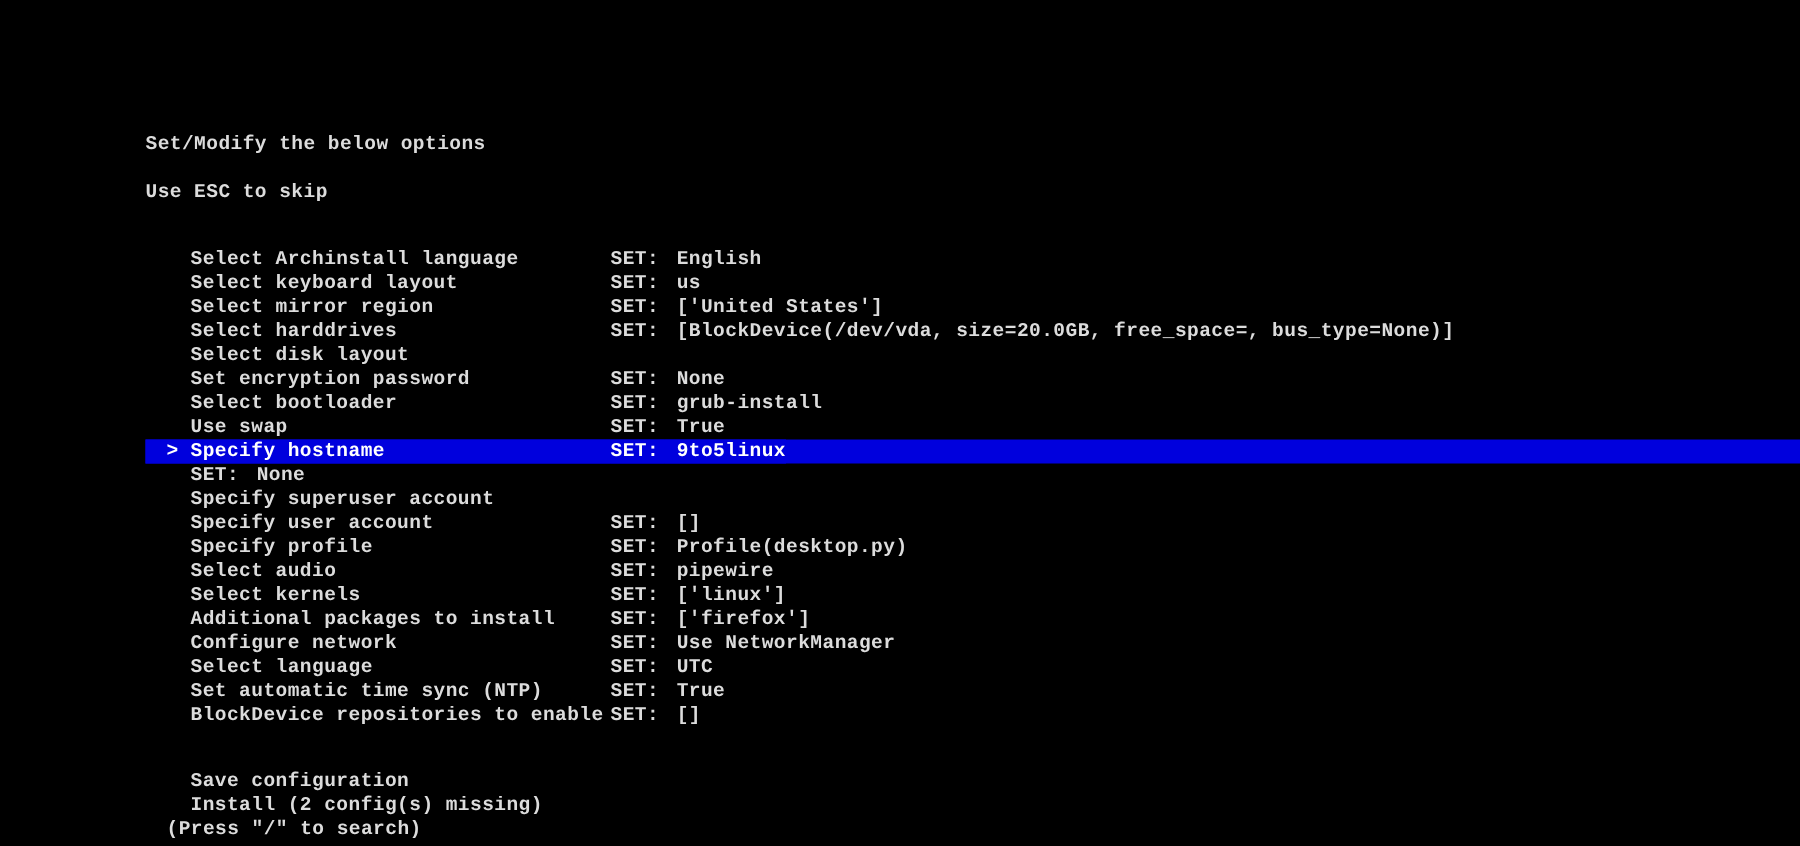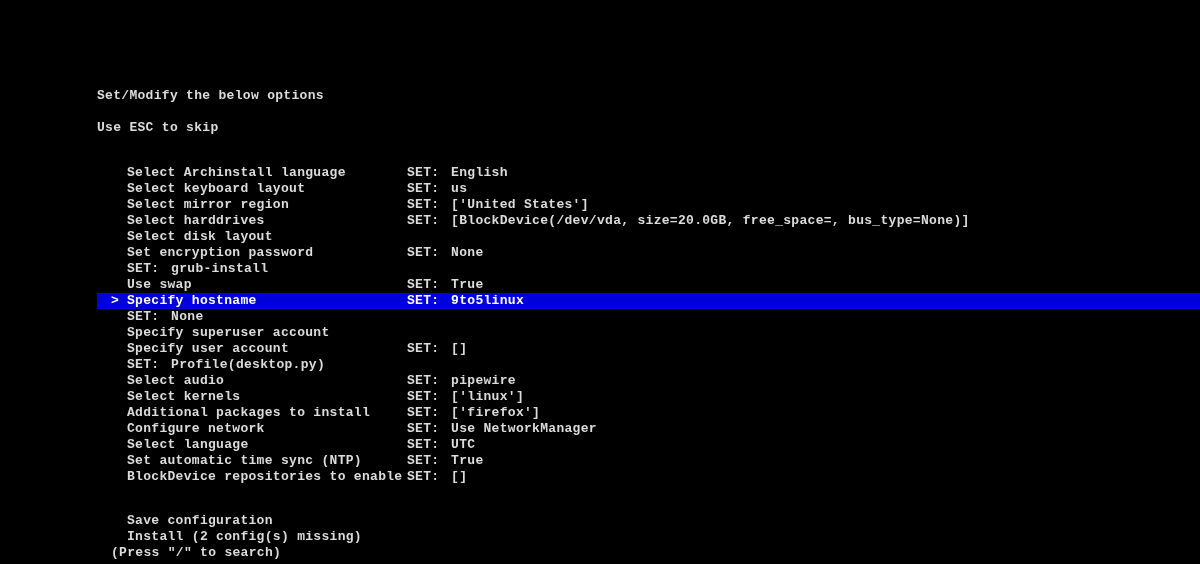--- a/index.html
+++ b/index.html
@@ -74,27 +74,27 @@
 <div class="header-line">Set/Modify the below options</div>
 <div class="header-line">Use ESC to skip</div>
 
 <div class="menu-container" id="menu-host">
     <div class="menu-row"><span class="cursor-col"></span><span class="label-col">Select Archinstall language</span><span class="set-col">SET:</span><span class="value-col"> English</span></div>
     <div class="menu-row"><span class="cursor-col"></span><span class="label-col">Select keyboard layout</span><span class="set-col">SET:</span><span class="value-col"> us</span></div>
     <div class="menu-row"><span class="cursor-col"></span><span class="label-col">Select mirror region</span><span class="set-col">SET:</span><span class="value-col"> ['United States']</span></div>
     <div class="menu-row"><span class="cursor-col"></span><span class="label-col">Select harddrives</span><span class="set-col">SET:</span><span class="value-col"> [BlockDevice(/dev/vda, size=20.0GB, free_space=, bus_type=None)]</span></div>
     <div class="menu-row"><span class="cursor-col"></span><span class="label-col">Select disk layout</span></div>
     <div class="menu-row"><span class="cursor-col"></span><span class="label-col">Set encryption password</span><span class="set-col">SET:</span><span class="value-col"> None</span></div>
-    <div class="menu-row"><span class="cursor-col"></span><span class="set-col">SET:</span><span class="value-col"> grub-install</span></div>
+    <div class="menu-row"><span class="cursor-col"></span><span class="label-col">Select bootloader</span><span class="set-col">SET:</span><span class="value-col"> grub-install</span></div>
     <div class="menu-row"><span class="cursor-col"></span><span class="label-col">Use swap</span><span class="set-col">SET:</span><span class="value-col"> True</span></div>
     <div class="menu-row selected"><span class="cursor-col">&gt;</span><span class="label-col">Specify hostname</span><span class="set-col">SET:</span><span class="value-col"> 9to5linux</span></div>
     <div class="menu-row"><span class="cursor-col"></span><span class="set-col">SET:</span><span class="value-col"> None</span></div>
     <div class="menu-row"><span class="cursor-col"></span><span class="label-col">Specify superuser account</span></div>
     <div class="menu-row"><span class="cursor-col"></span><span class="label-col">Specify user account</span><span class="set-col">SET:</span><span class="value-col"> []</span></div>
-    <div class="menu-row"><span class="cursor-col"></span><span class="set-col">SET:</span><span class="value-col"> Profile(desktop.py)</span></div>
+    <div class="menu-row"><span class="cursor-col"></span><span class="label-col">Specify profile</span><span class="set-col">SET:</span><span class="value-col"> Profile(desktop.py)</span></div>
     <div class="menu-row"><span class="cursor-col"></span><span class="label-col">Select audio</span><span class="set-col">SET:</span><span class="value-col"> pipewire</span></div>
     <div class="menu-row"><span class="cursor-col"></span><span class="label-col">Select kernels</span><span class="set-col">SET:</span><span class="value-col"> ['linux']</span></div>
     <div class="menu-row"><span class="cursor-col"></span><span class="label-col">Additional packages to install</span><span class="set-col">SET:</span><span class="value-col"> ['firefox']</span></div>
     <div class="menu-row"><span class="cursor-col"></span><span class="label-col">Configure network</span><span class="set-col">SET:</span><span class="value-col"> Use NetworkManager</span></div>
     <div class="menu-row"><span class="cursor-col"></span><span class="label-col">Select language</span><span class="set-col">SET:</span><span class="value-col"> UTC</span></div>
     <div class="menu-row"><span class="cursor-col"></span><span class="label-col">Set automatic time sync (NTP)</span><span class="set-col">SET:</span><span class="value-col"> True</span></div>
     <div class="menu-row"><span class="cursor-col"></span><span class="label-col">BlockDevice repositories to enable</span><span class="set-col">SET:</span><span class="value-col"> []</span></div>
     <div class="action-section">
       <div class="menu-row"><span class="cursor-col"></span><span class="label-col">Save configuration</span></div>
       <div class="menu-row"><span class="cursor-col"></span><span class="label-col">Install (2 config(s) missing)</span></div>

